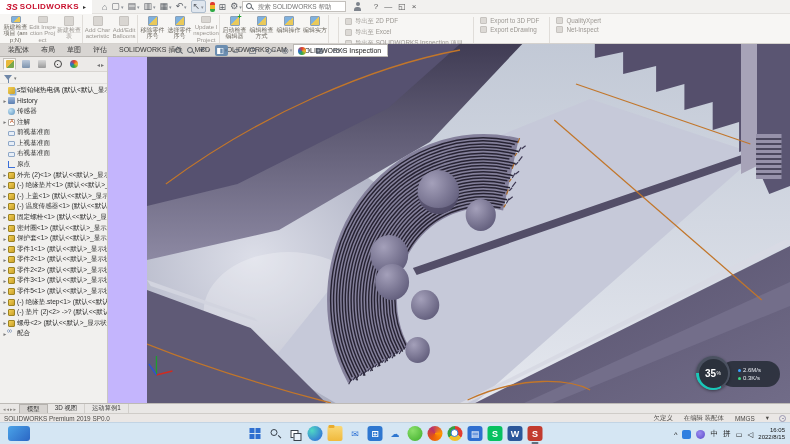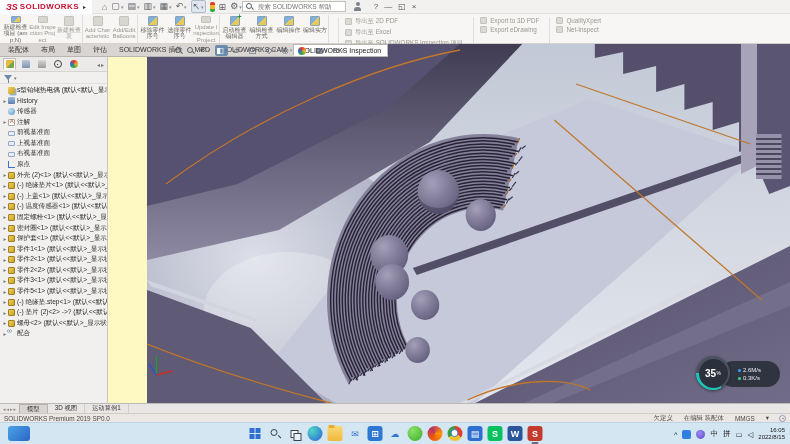--- a/index.html
+++ b/index.html
@@ -1,18 +1,18 @@
 <!DOCTYPE html>
 <html><head>
 <meta charset="utf-8">
 <style>
   html,body{margin:0;padding:0;background:#777;}
   *{box-sizing:border-box;}
   .app{position:relative;width:790px;height:444px;overflow:hidden;
-       font-family:"Liberation Sans","DejaVu Sans",sans-serif;background:#fef9c3;
+       font-family:"Liberation Sans","DejaVu Sans",sans-serif;background:#c4b5fd;
        -webkit-font-smoothing:antialiased;}
 
   
   .titlebar{position:absolute;left:0;top:0;width:790px;height:14px;background:#f2f1ef;
             border-bottom:1px solid #e2e0dd;display:flex;align-items:center;font-size:8px;}
   .brand{display:flex;align-items:center;background:#fff;height:14px;padding:0 6px;gap:2px;}
   .brand-mark{color:#c8102e;font-weight:bold;font-style:italic;font-size:9px;}
   .brand-name{color:#c8102e;font-weight:bold;letter-spacing:.4px;font-size:8px;}
   .brand-caret{color:#333;font-size:6px;margin-left:2px;}
   .qa{display:flex;align-items:center;gap:4px;margin-left:10px;}

